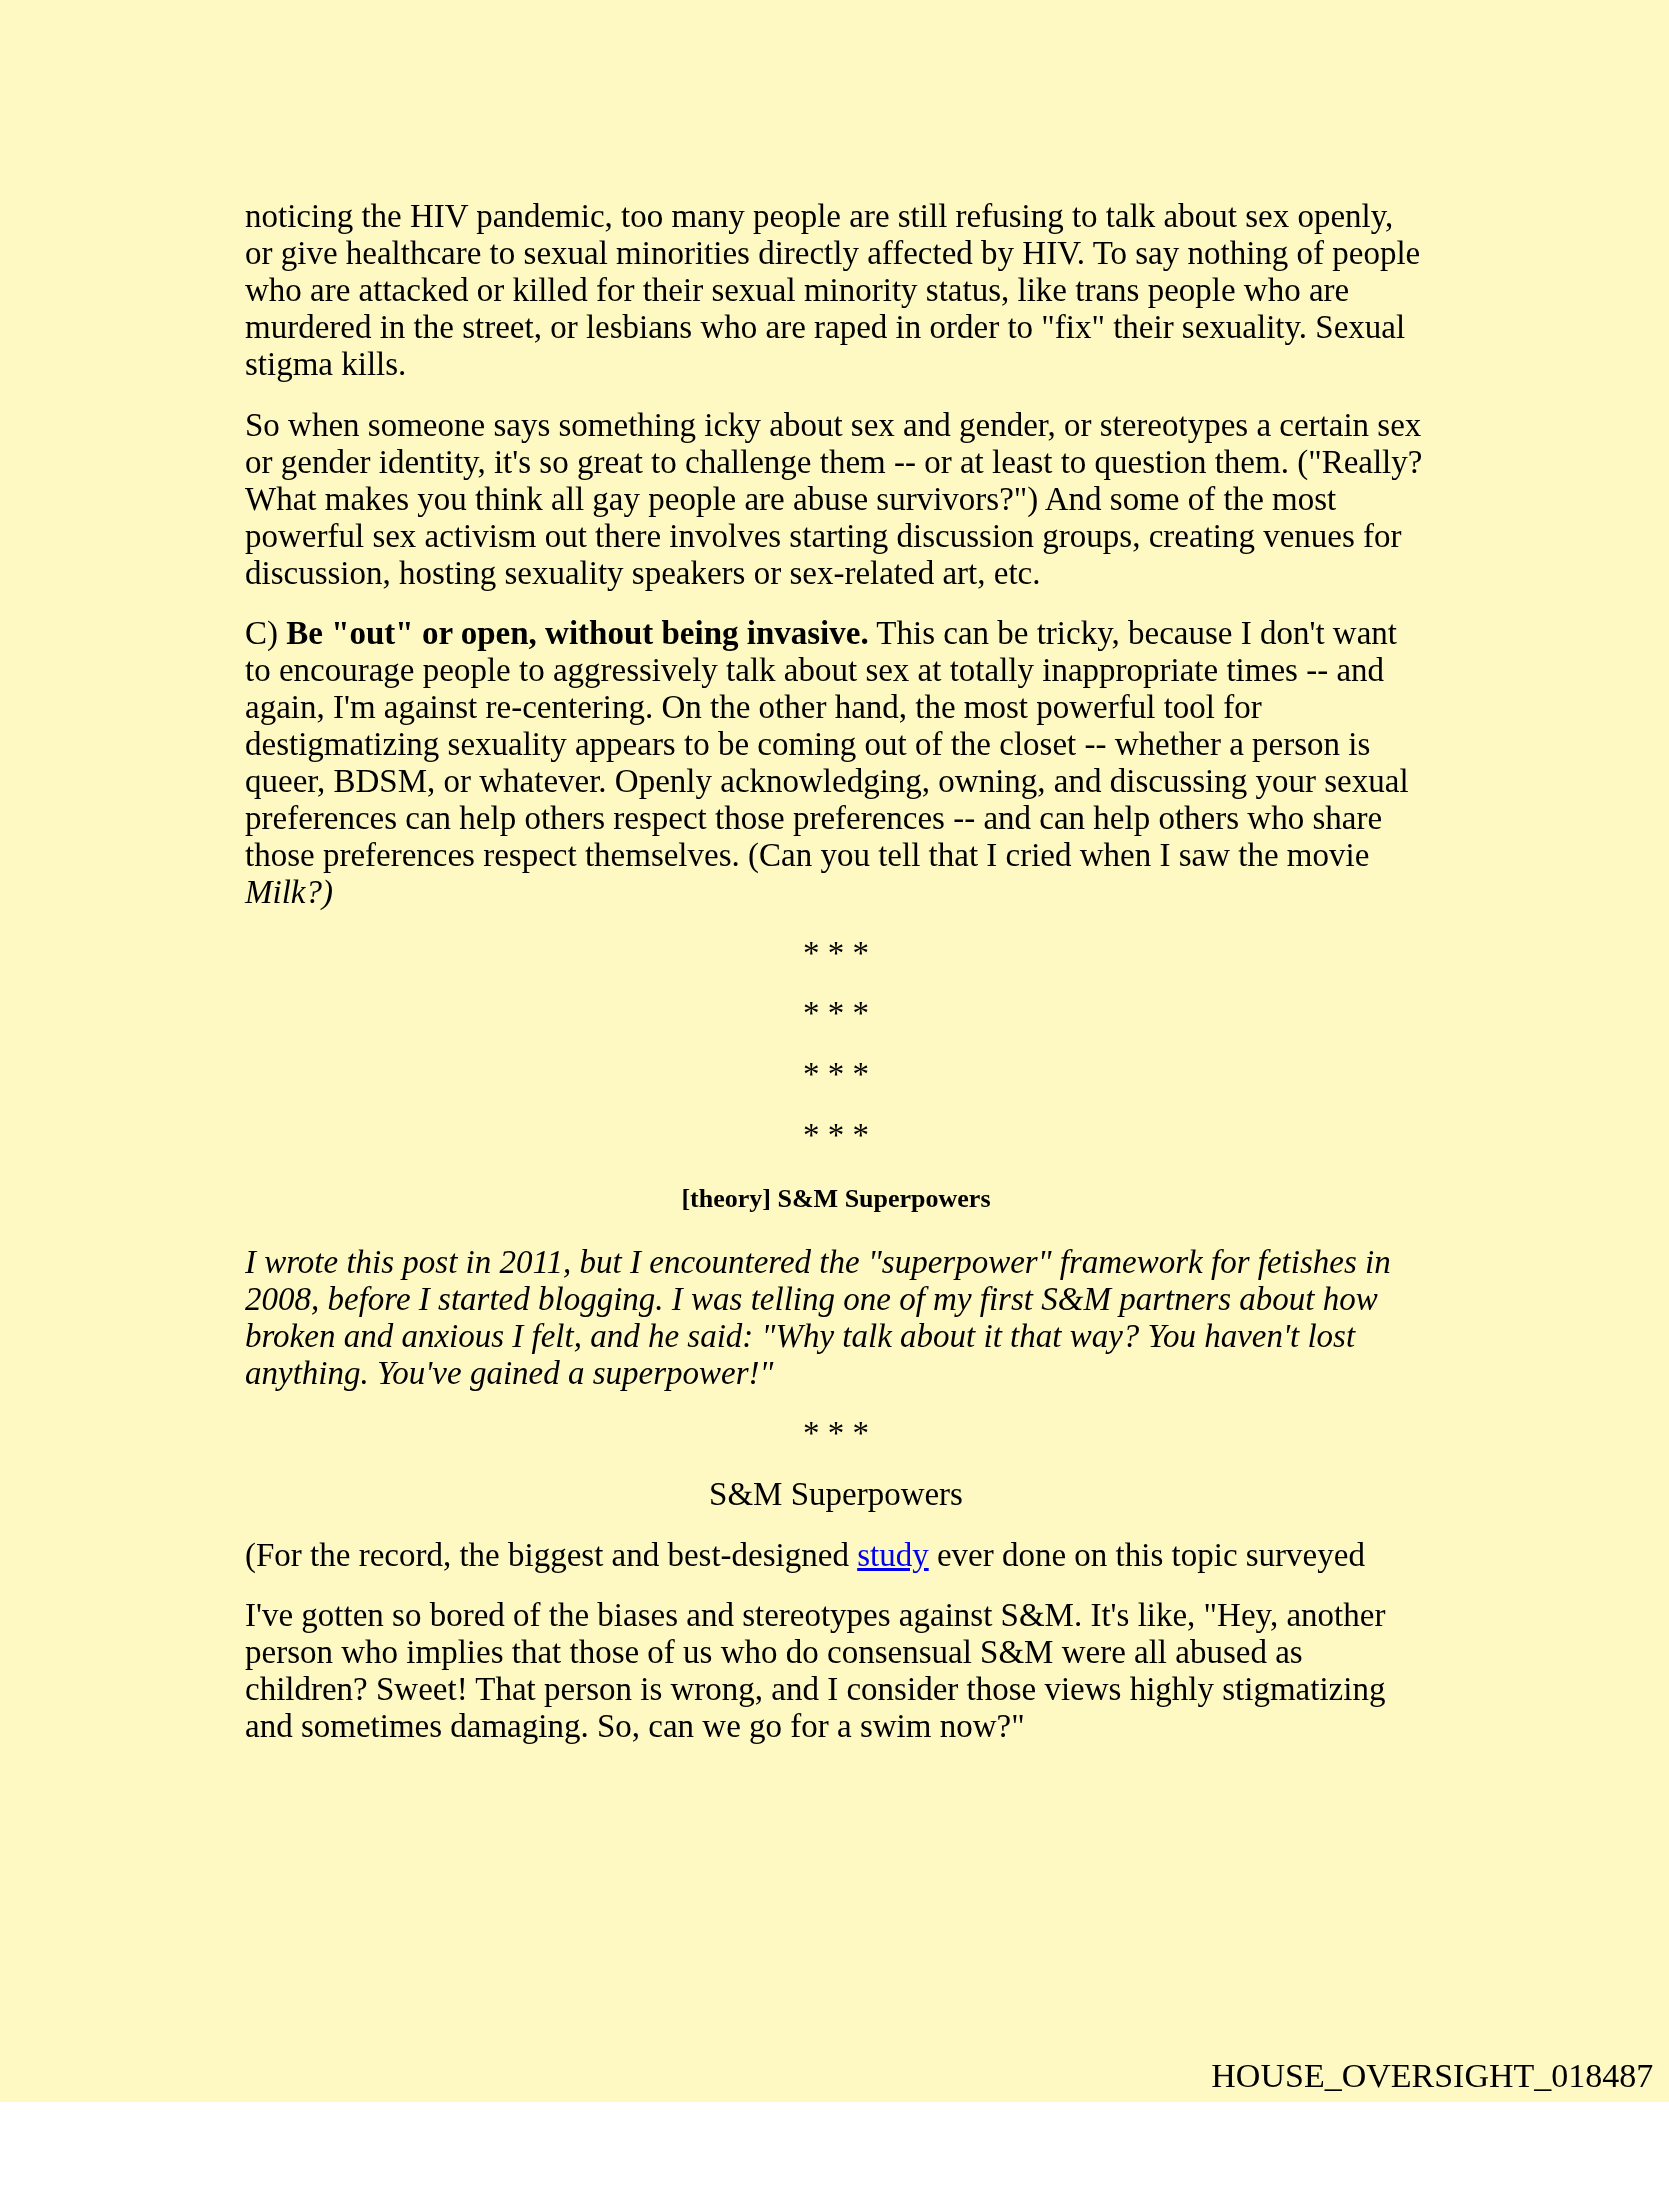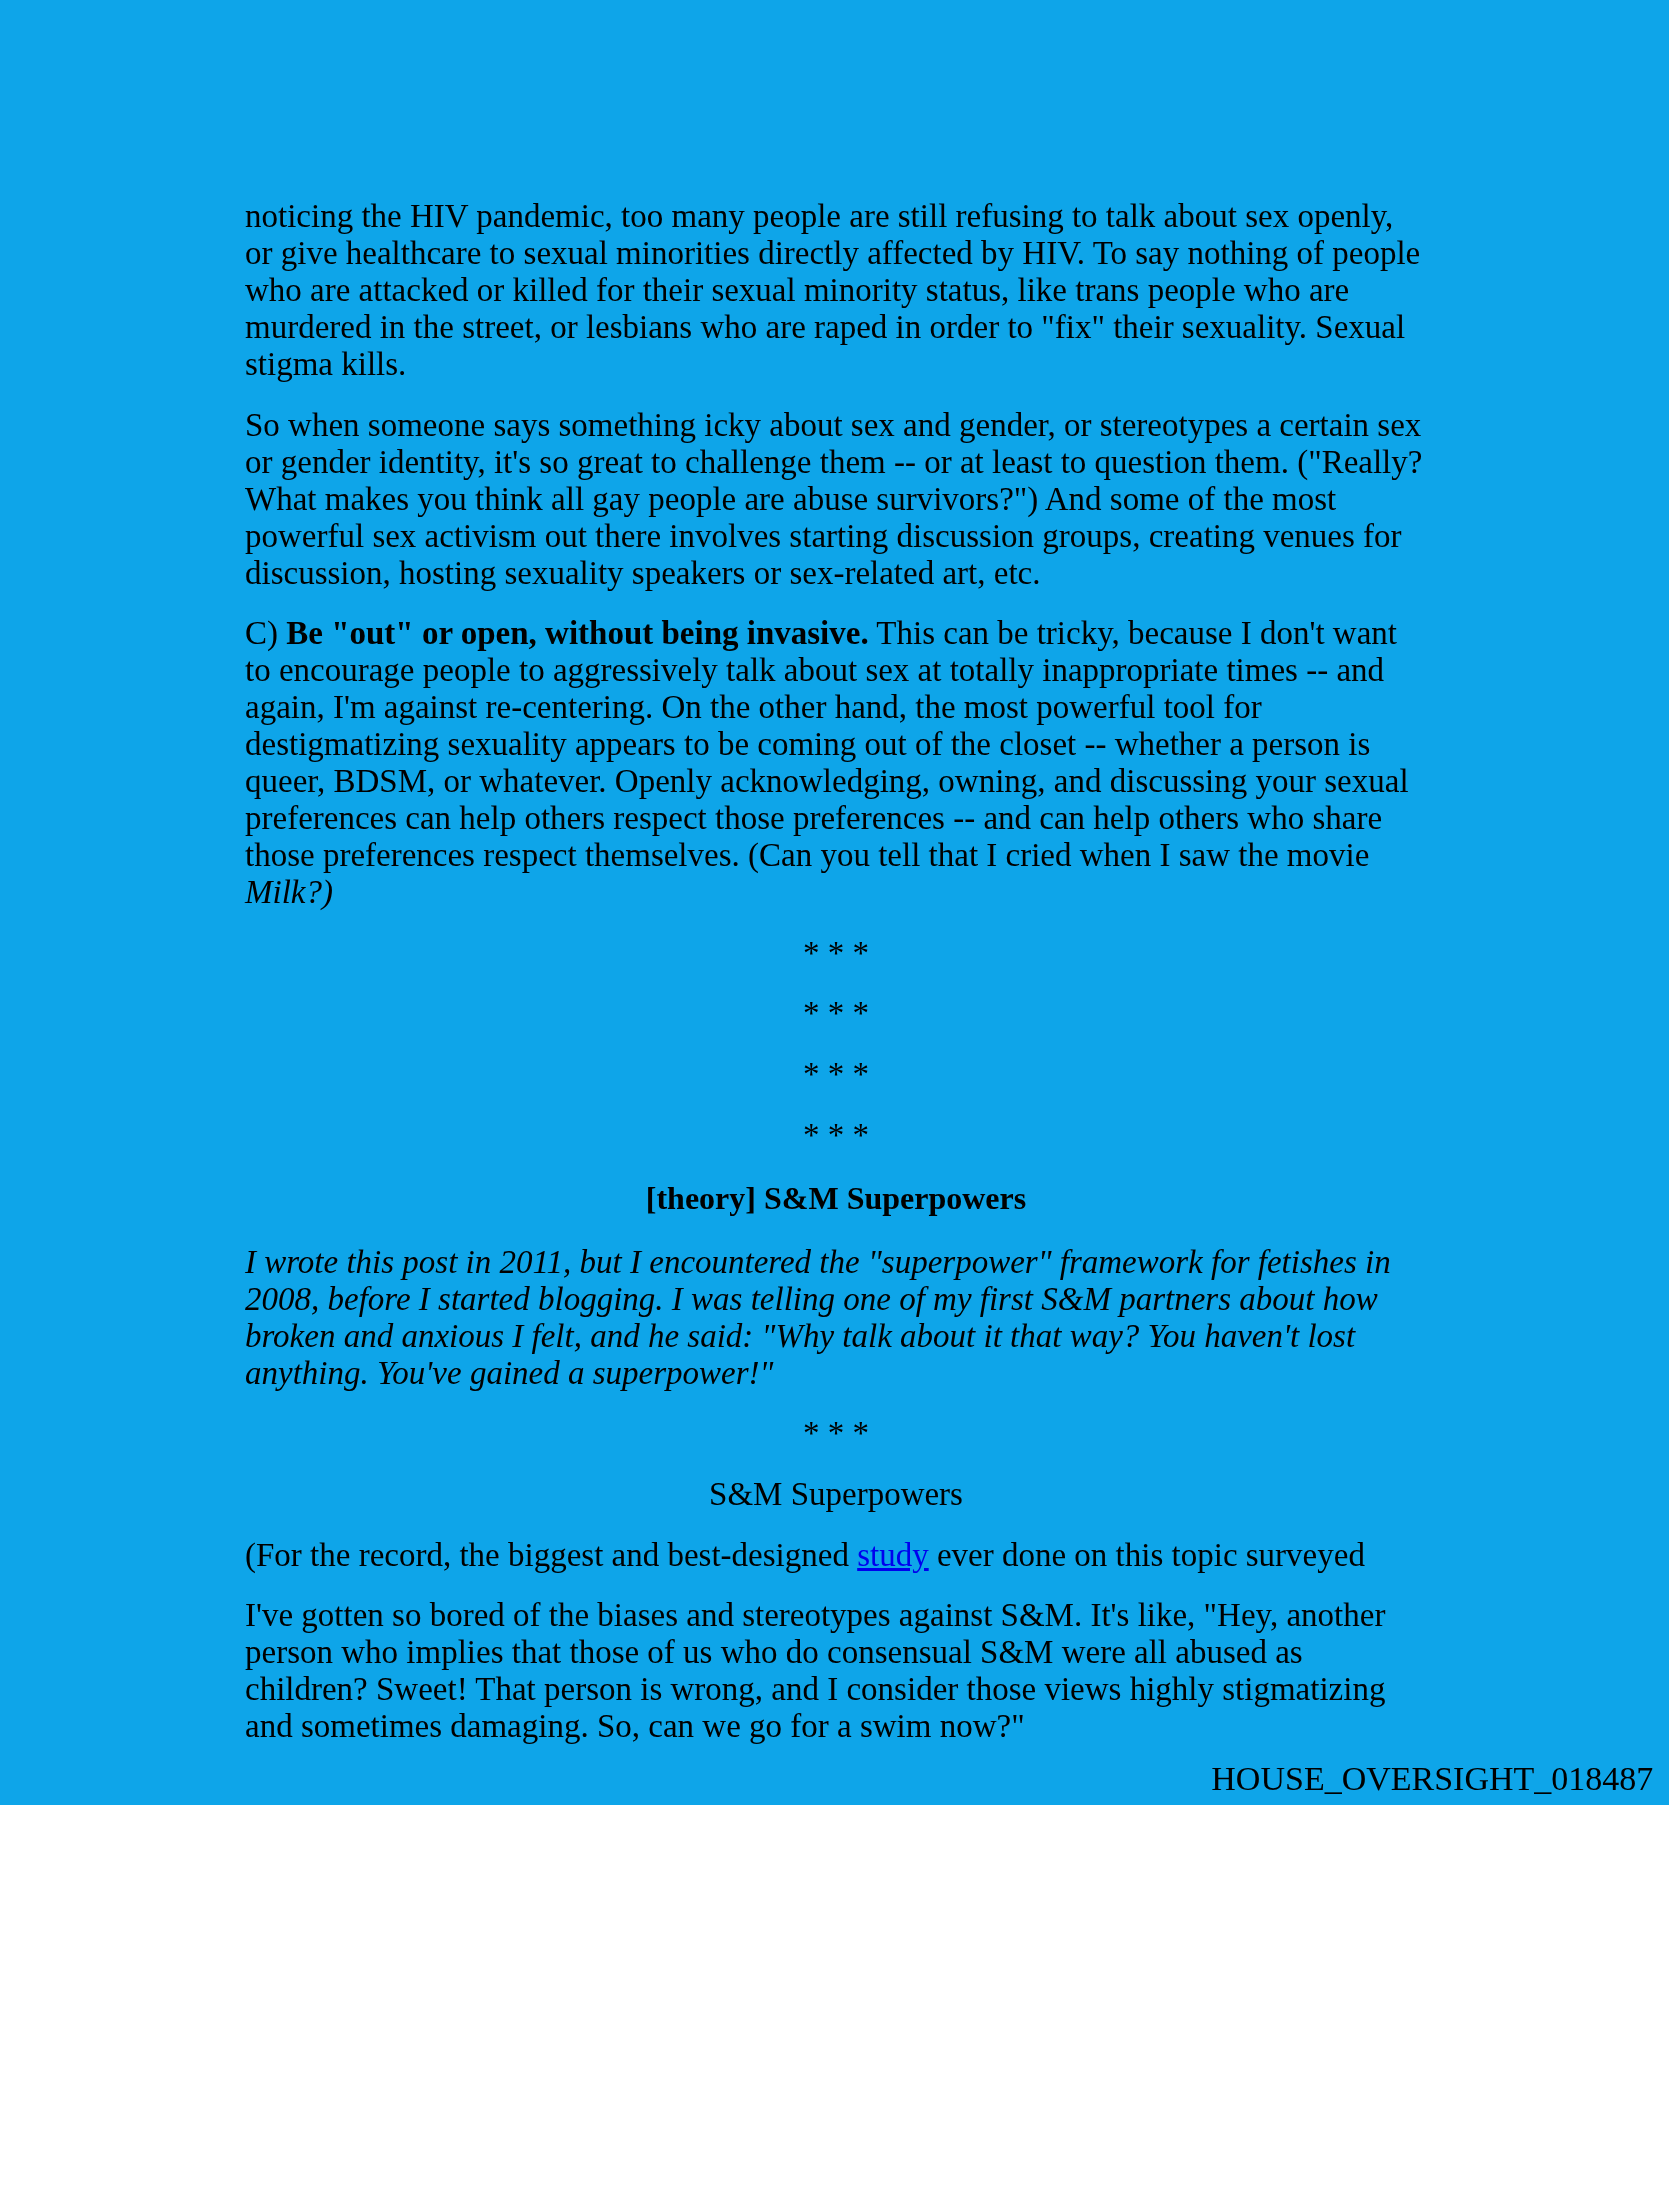--- a/index.html
+++ b/index.html
@@ -3,22 +3,22 @@
 <meta charset="utf-8">
 <style>
   html, body {
     margin: 0;
     padding: 0;
     background: #ffffff;
   }
   .page {
     position: relative;
     width: 1669px;
-    height: 1805px;
-    background: #0ea5e9;
+    height: 2102px;
+    background: #fef9c3;
     color: #000000;
     font-family: "Liberation Serif", serif;
     overflow: hidden;
   }
   .content {
     position: absolute;
     left: 245px;
     top: 198px;
     width: 1182px;
   }
@@ -30,21 +30,21 @@
   }
   .center { text-align: center !important; }
   .italic { font-style: italic; }
   .bold-run { font-weight: bold; }
   .link {
     color: #0000EE;
     text-decoration: underline;
     cursor: pointer;
   }
   .heading-theory {
-    font-size: 32px;
+    font-size: 26px;
     line-height: 43px;
     font-weight: bold;
     text-align: center;
     margin: 0 0 23.6px 0;
   }
   .heading-sm {
     font-size: 33px;
     line-height: 37px;
     font-weight: normal;
     text-align: center;

